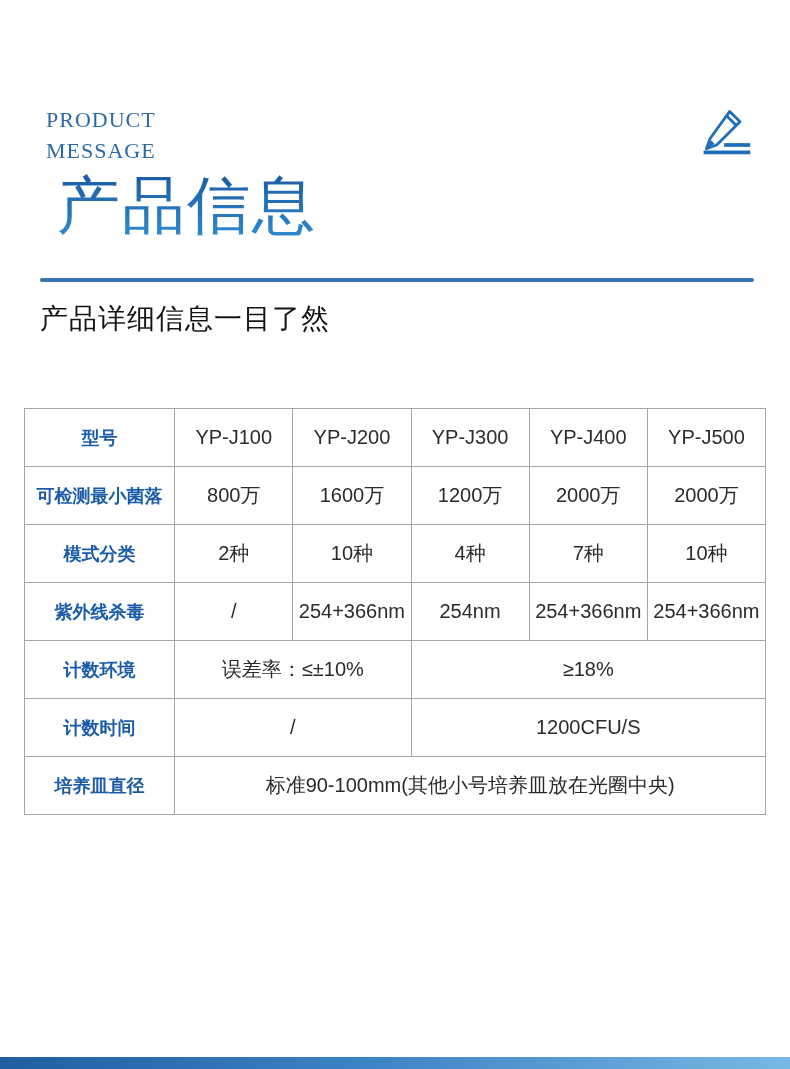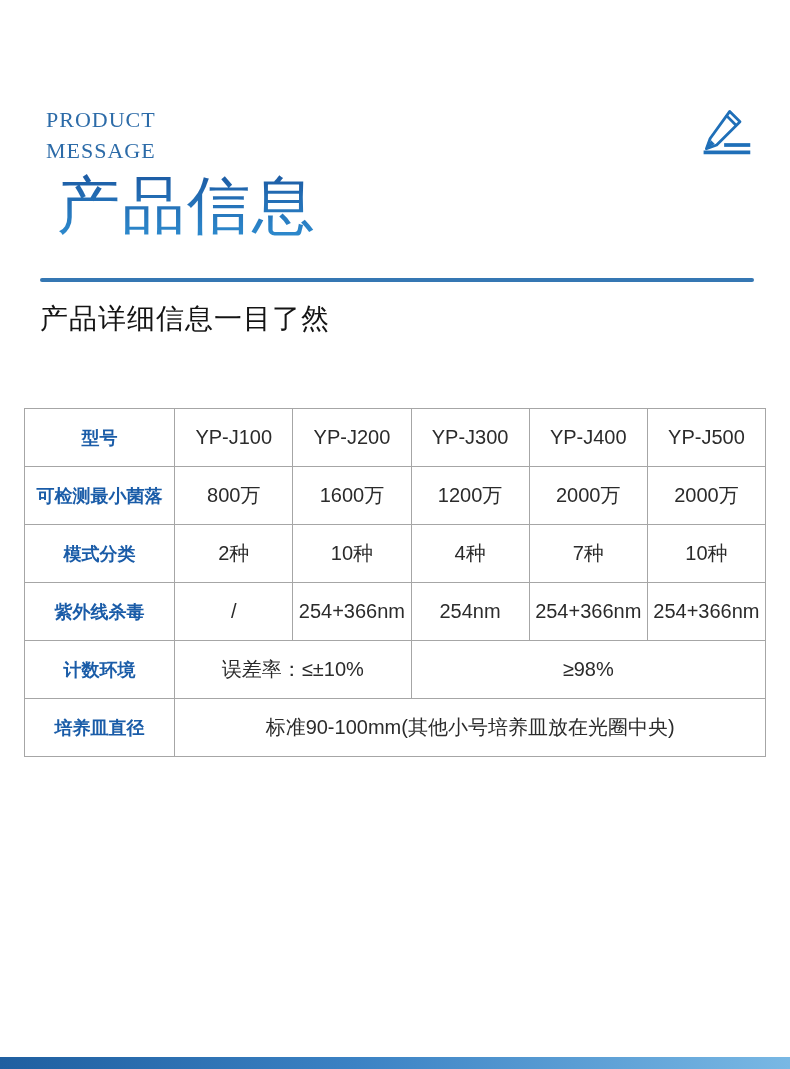--- a/index.html
+++ b/index.html
@@ -131,21 +131,26 @@
             <th>紫外线杀毒</th>
             <td>/</td>
             <td>254+366nm</td>
             <td>254nm</td>
             <td>254+366nm</td>
             <td>254+366nm</td>
           </tr>
           <tr>
             <th>计数环境</th>
             <td colspan="2">误差率：≤±10%</td>
-            <td colspan="3">≥98%</td>
+            <td colspan="3">≥18%</td>
+          </tr>
+          <tr>
+            <th>计数时间</th>
+            <td colspan="2">/</td>
+            <td colspan="3">1200CFU/S</td>
           </tr>
           <tr>
             <th>培养皿直径</th>
             <td colspan="5">标准90-100mm(其他小号培养皿放在光圈中央)</td>
           </tr>
         </tbody>
     </table>
   </div>
 
   <div class="footer-bar" style="background: linear-gradient(90deg, rgb(31, 95, 160) 0%, rgb(59, 130, 196) 45%, rgb(121, 184, 228) 100%);"></div>

